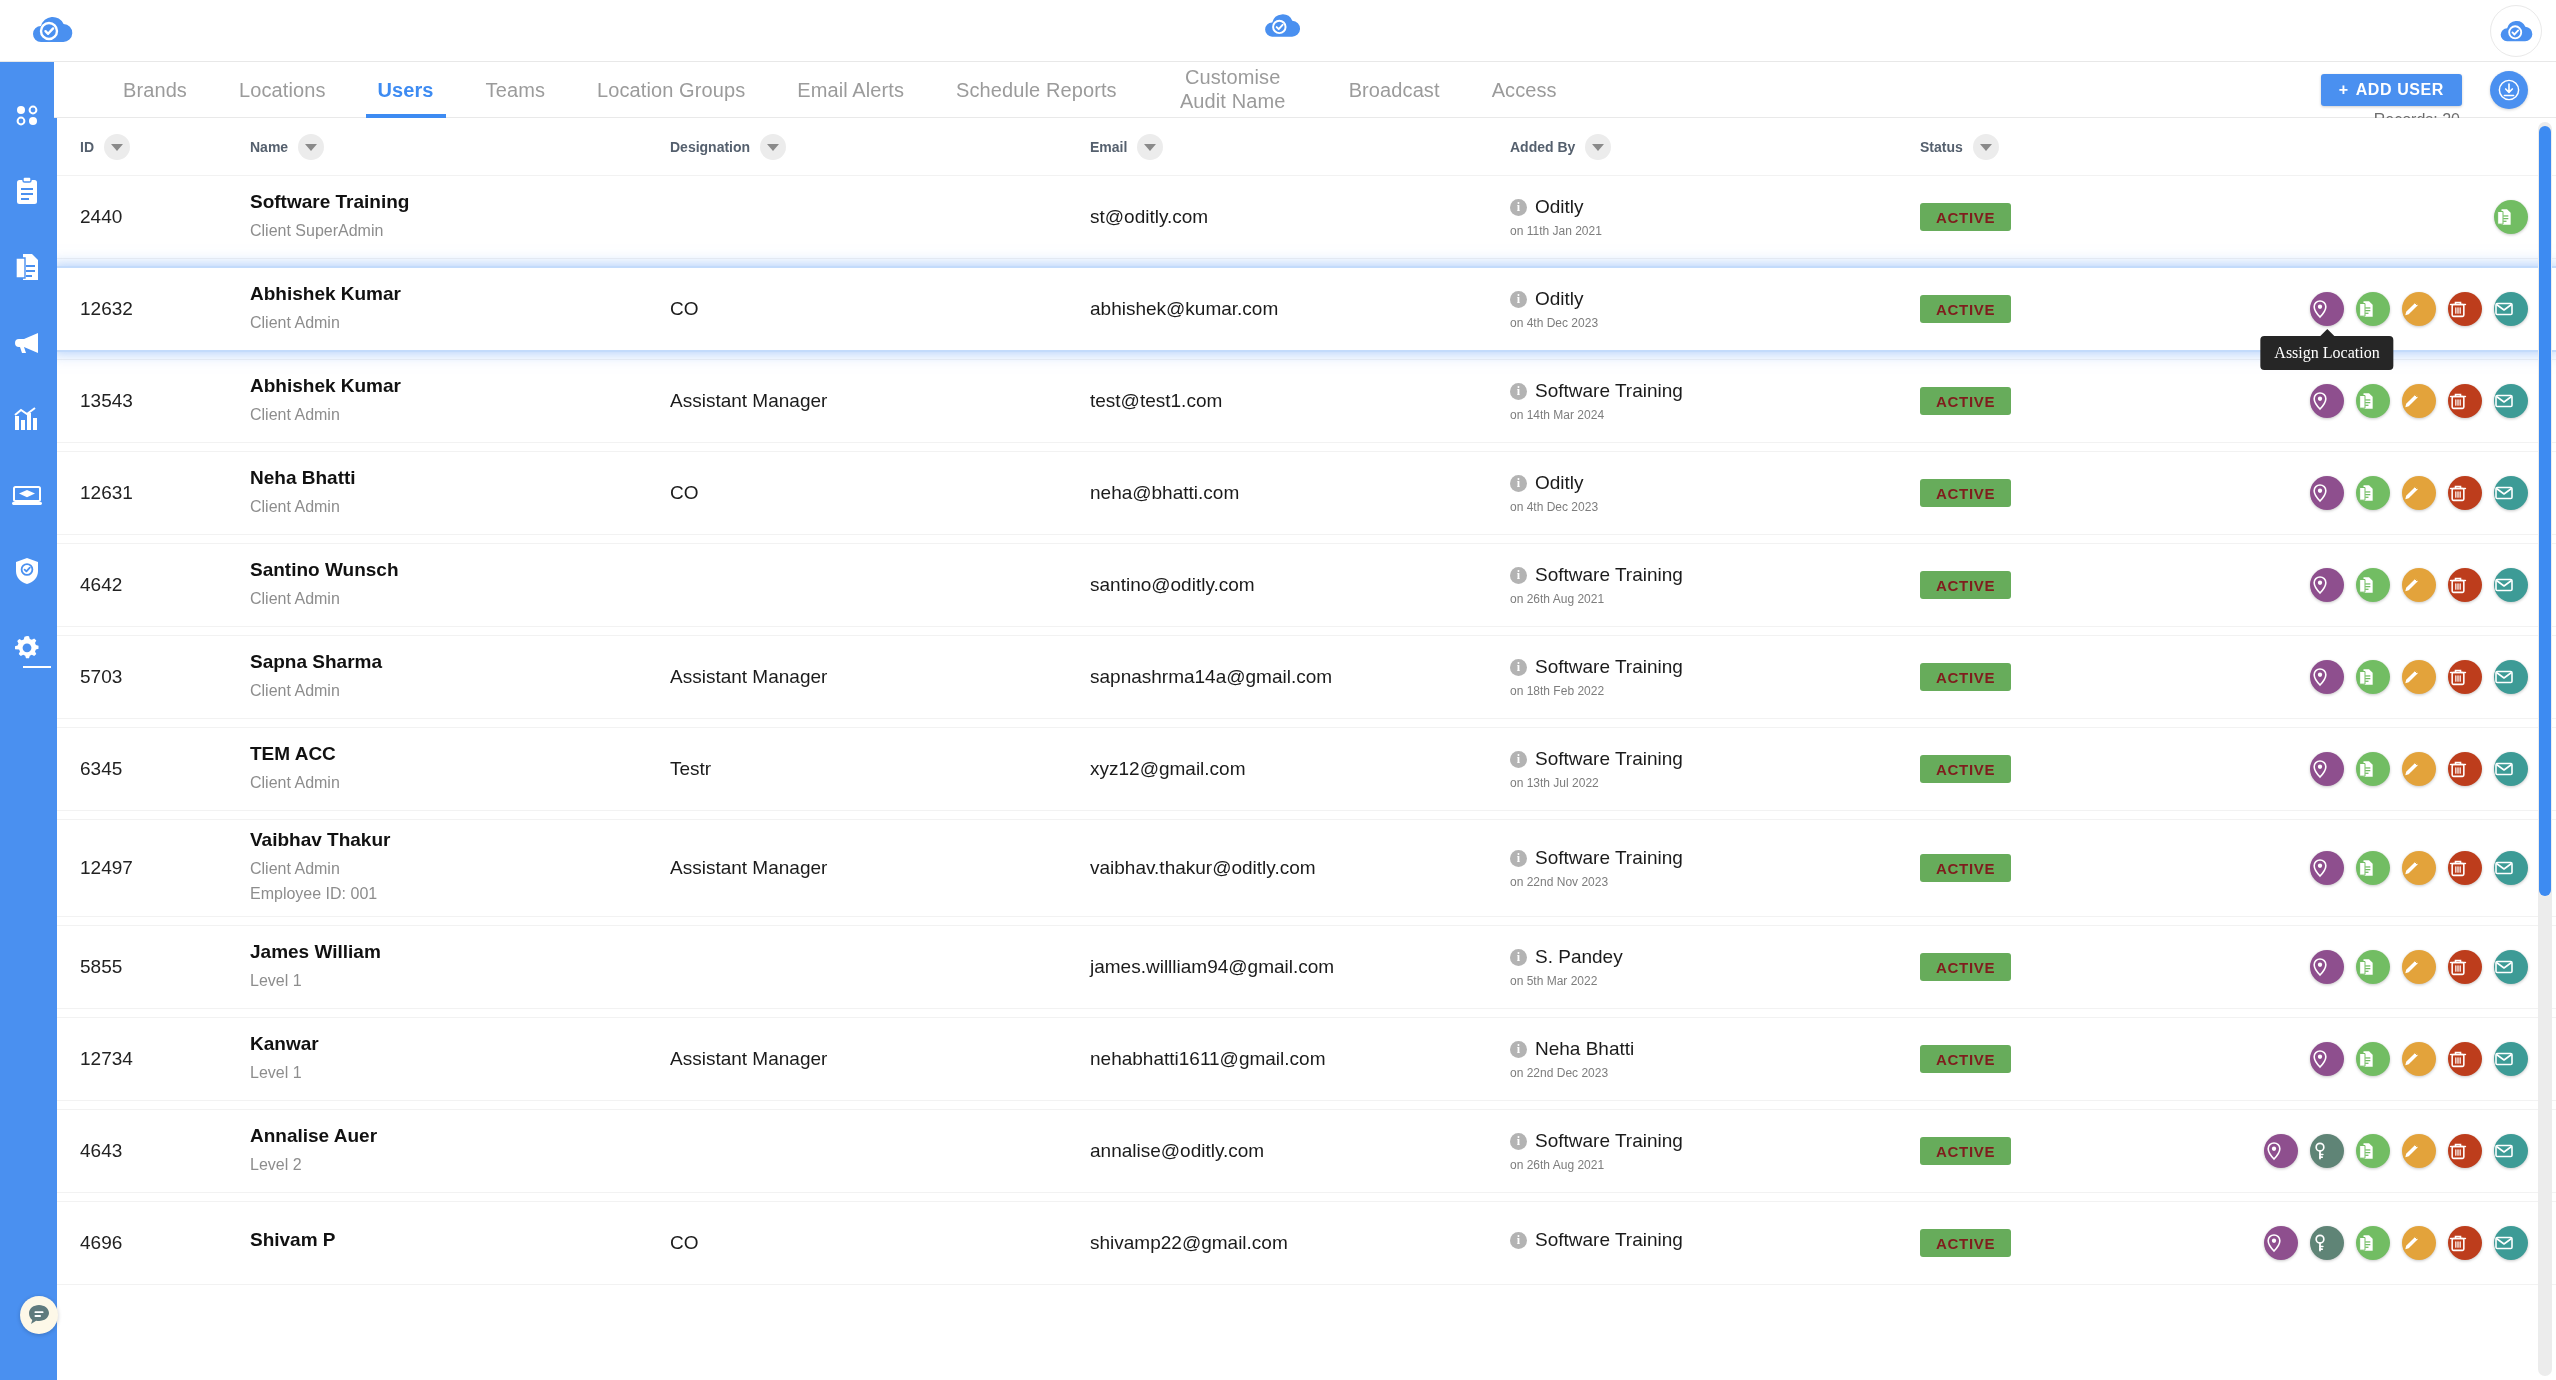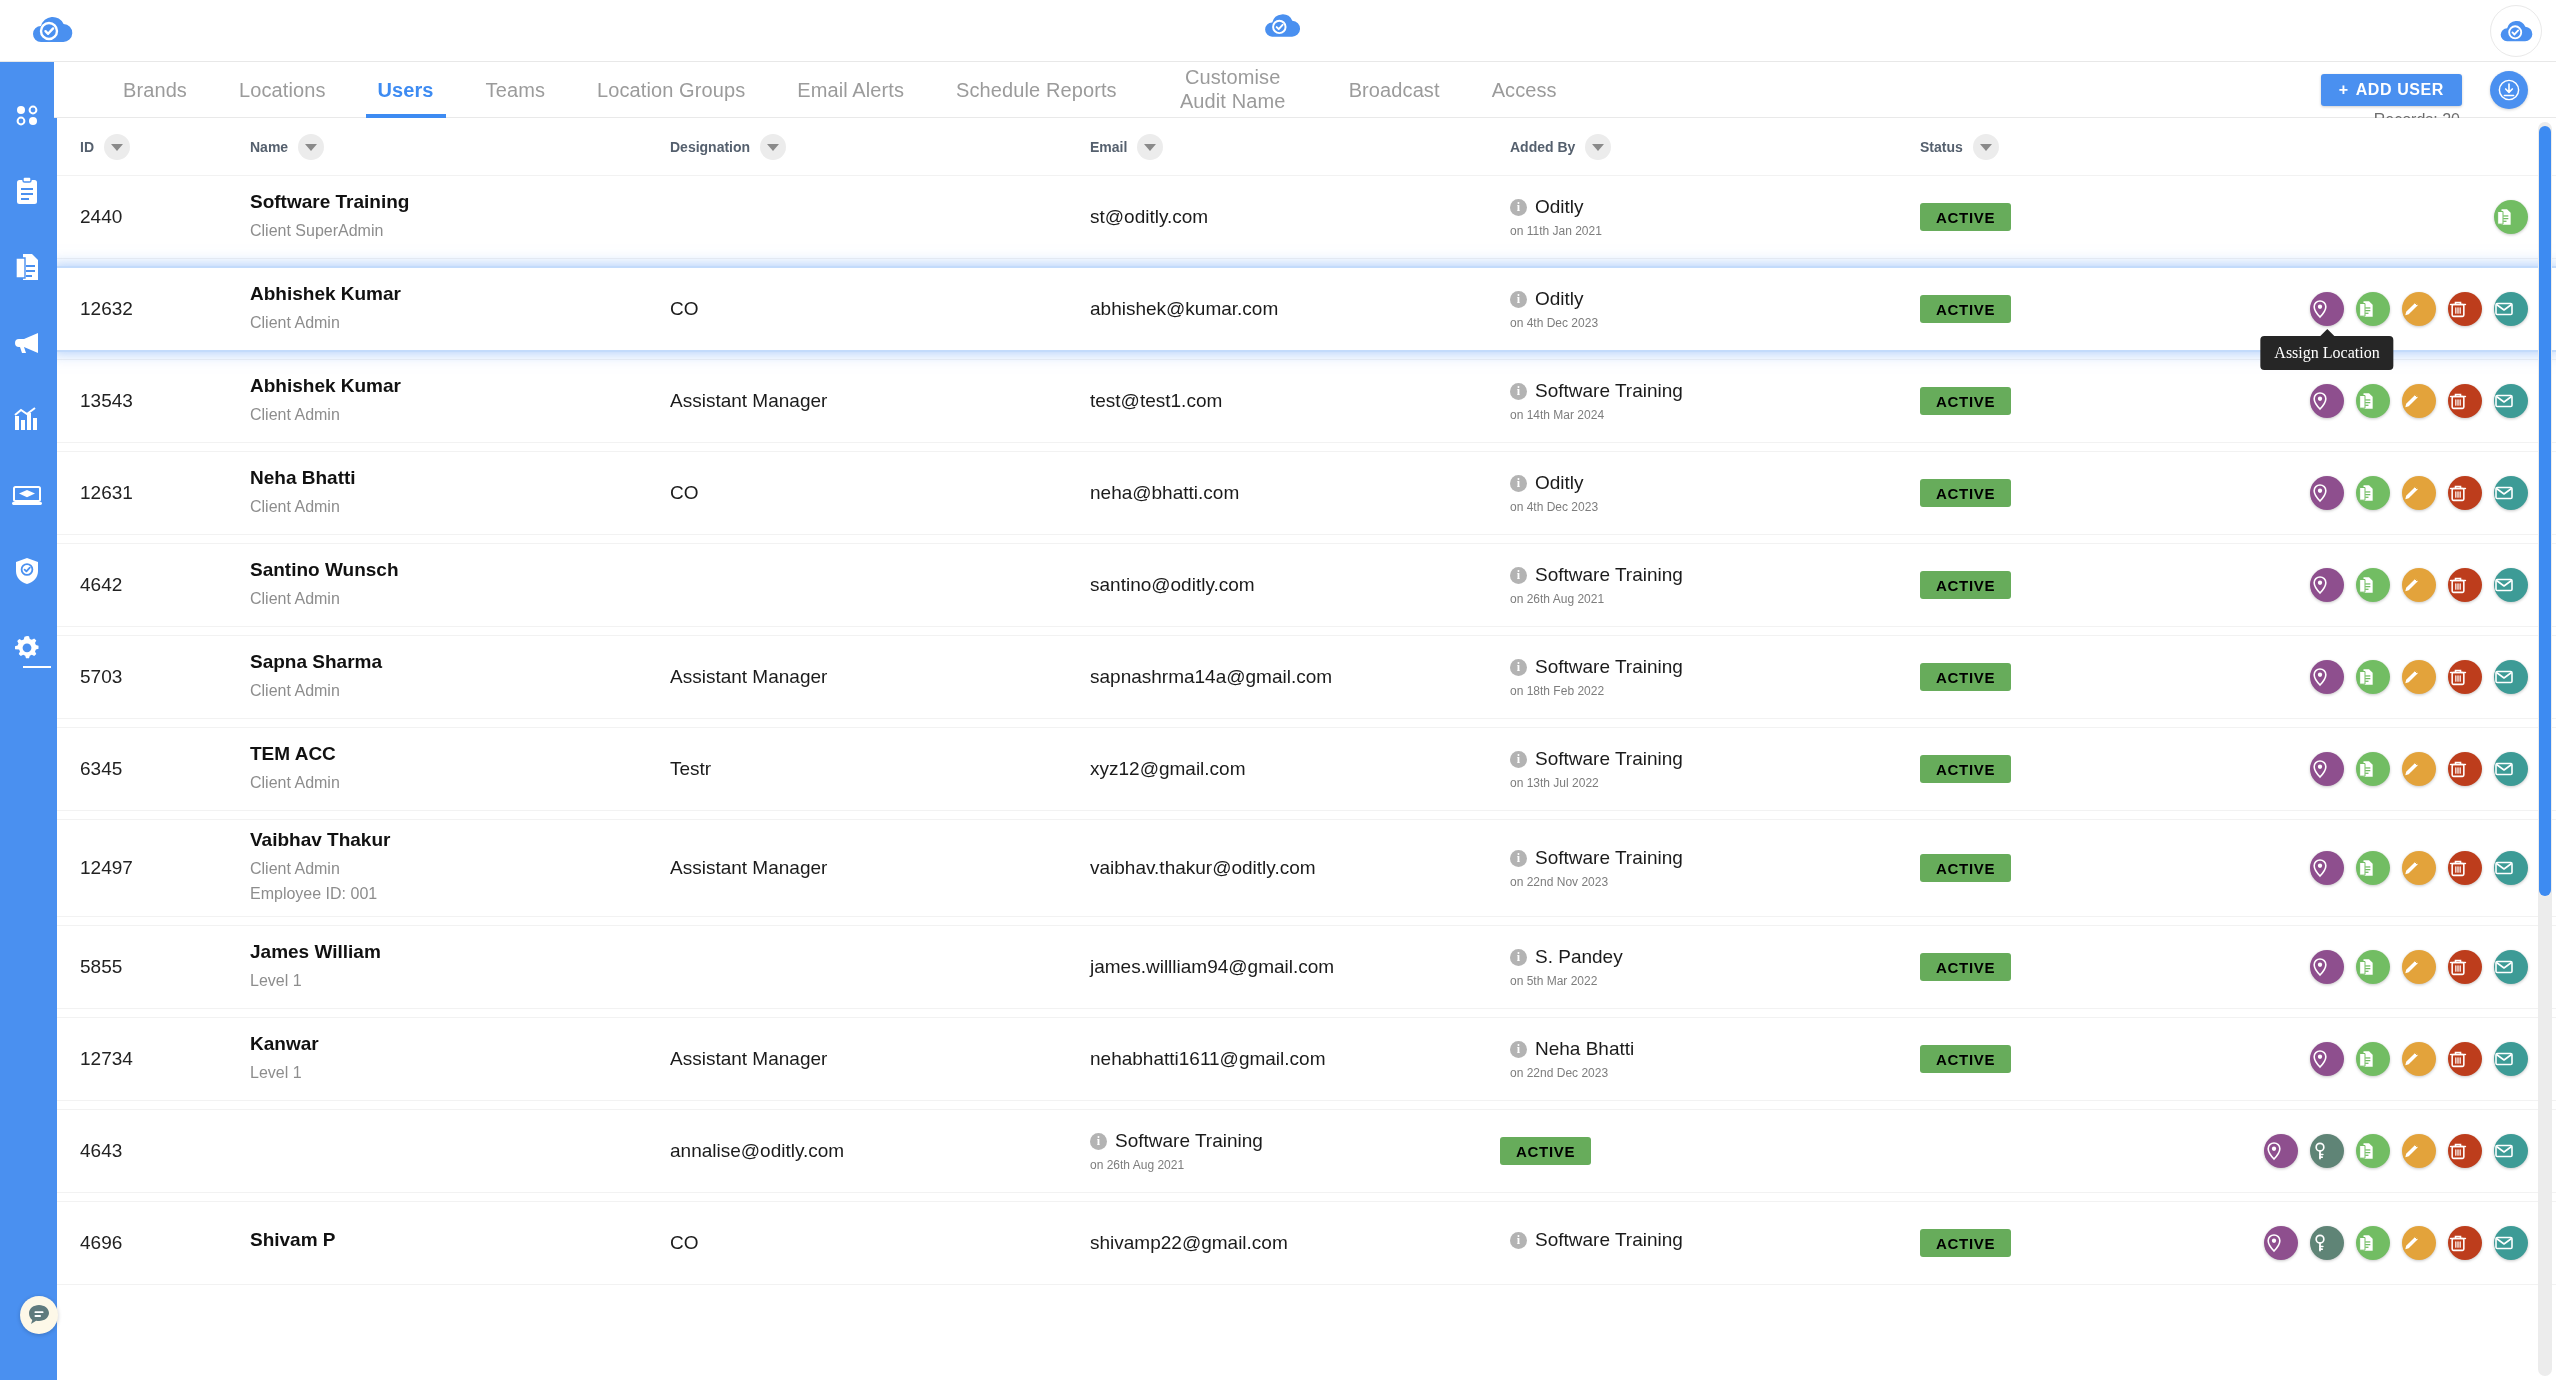--- a/index.html
+++ b/index.html
@@ -114,21 +114,21 @@
   .name-sub { font-size:16px; color:#8d8d8d; line-height:1.55; }
   .added-main { display:flex; align-items:center; gap:8px; font-size:19px; color:#1b1b1b; margin-bottom:6px;}
   .added-sub { font-size:12px; color:#7d7d7d; padding-left:0; }
   .info-dot {
     width:17px; height:17px; border-radius:50%; background:#b3b3b3; color:#fff;
     font-size:12px; font-weight:bold; display:flex; align-items:center; justify-content:center;
     font-family:"Liberation Serif", serif; flex:0 0 17px;
   }
   .badge {
     display:inline-flex; align-items:center; justify-content:center;
-    background:#67ac5b; color:#000000; font-size:15px; font-weight:bold;
+    background:#67ac5b; color:#7f1d1d; font-size:15px; font-weight:bold;
     letter-spacing:.7px; height:28px; padding:0 16px; border-radius:3px;
   }
   .actions { display:flex; align-items:center; justify-content:flex-end; gap:12px; padding-right:28px; }
   .abtn {
     width:34px; height:34px; border-radius:50%; display:flex; align-items:center; justify-content:flex-start;
     cursor:pointer; box-shadow:0 1px 3px rgba(0,0,0,.22); position:relative; flex:0 0 34px;font-family:Liberation Serif, serif;
   }
   .a-loc  { background:#8e4f8e; }
   .a-key  { background:#5f8476; }
   .a-doc  { background:#72bd63; }
@@ -859,20 +859,24 @@
           <div class="abtn a-mail" style="background: rgb(61, 155, 150);">
             <svg width="20" height="20" viewBox="0 0 24 24">
               <rect x="2.4" y="5.4" width="19.2" height="13.2" rx="1.6" fill="none" stroke="#fff" stroke-width="1.9"></rect>
               <path d="M3 6.6l9 6.6 9-6.6" fill="none" stroke="#fff" stroke-width="1.9" stroke-linejoin="round"></path>
             </svg>
           </div>
         </div>
       </div>
       <div class="row">
         <div class="cell id col-id">4643</div>
+        <div class="col-name">
+          <div class="name-main">Annalise Auer</div>
+          <div class="name-sub">Level 2</div>
+        </div>
         <div class="cell col-desig"></div>
         <div class="cell col-email">annalise@oditly.com</div>
         <div class="col-added">
           <div class="added-main">
             <span class="info-dot">i</span>
             <span>Software Training</span>
           </div>
           <div class="added-sub">on 26th Aug 2021</div>
         </div>
         <div class="col-status"><span class="badge" style="background: rgb(103, 172, 91);">ACTIVE</span></div>

